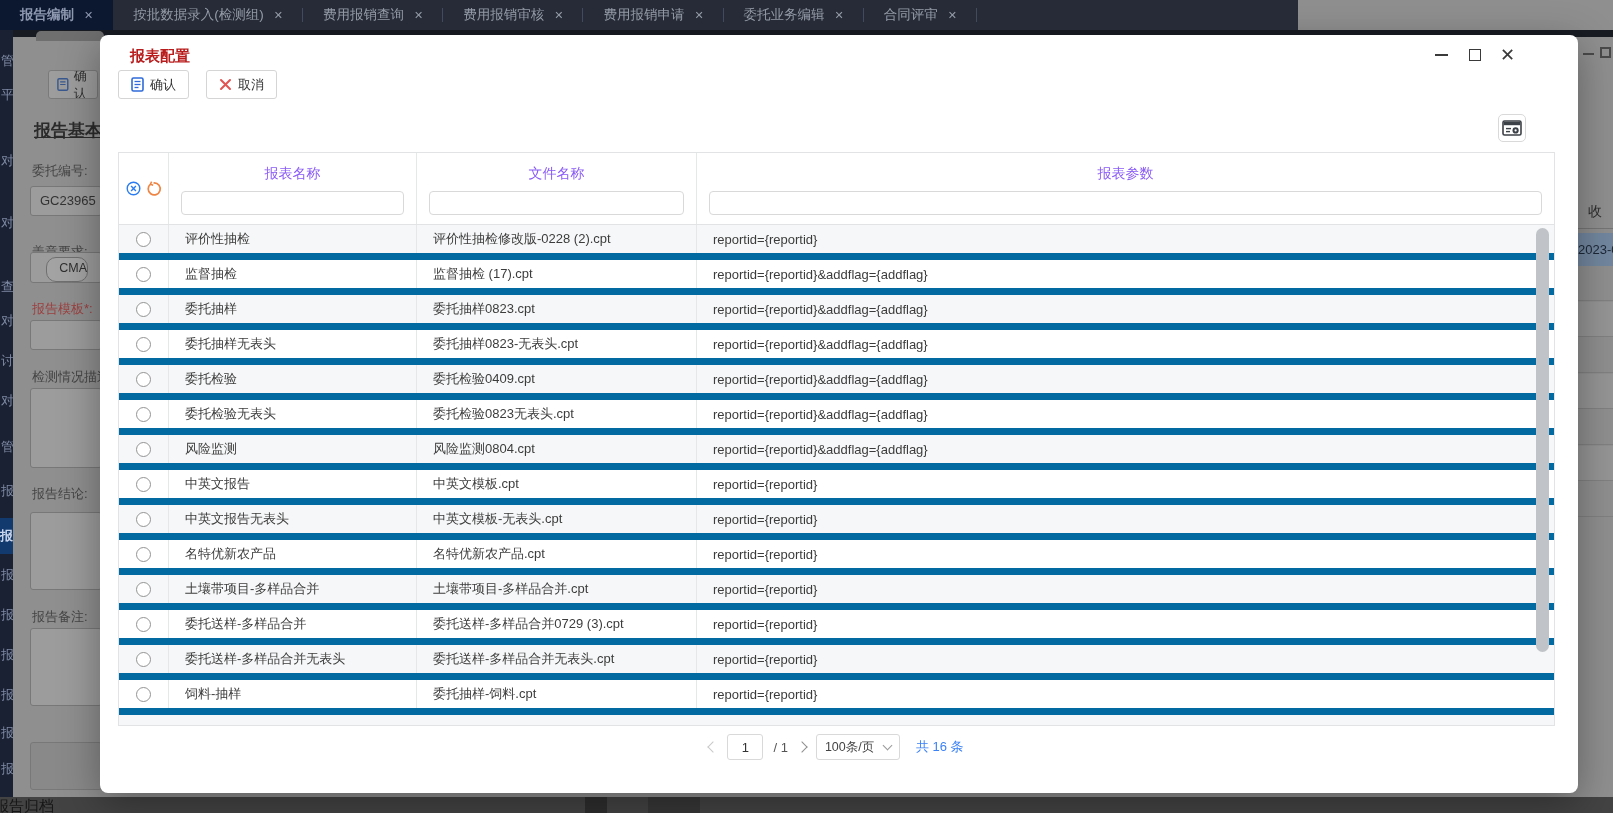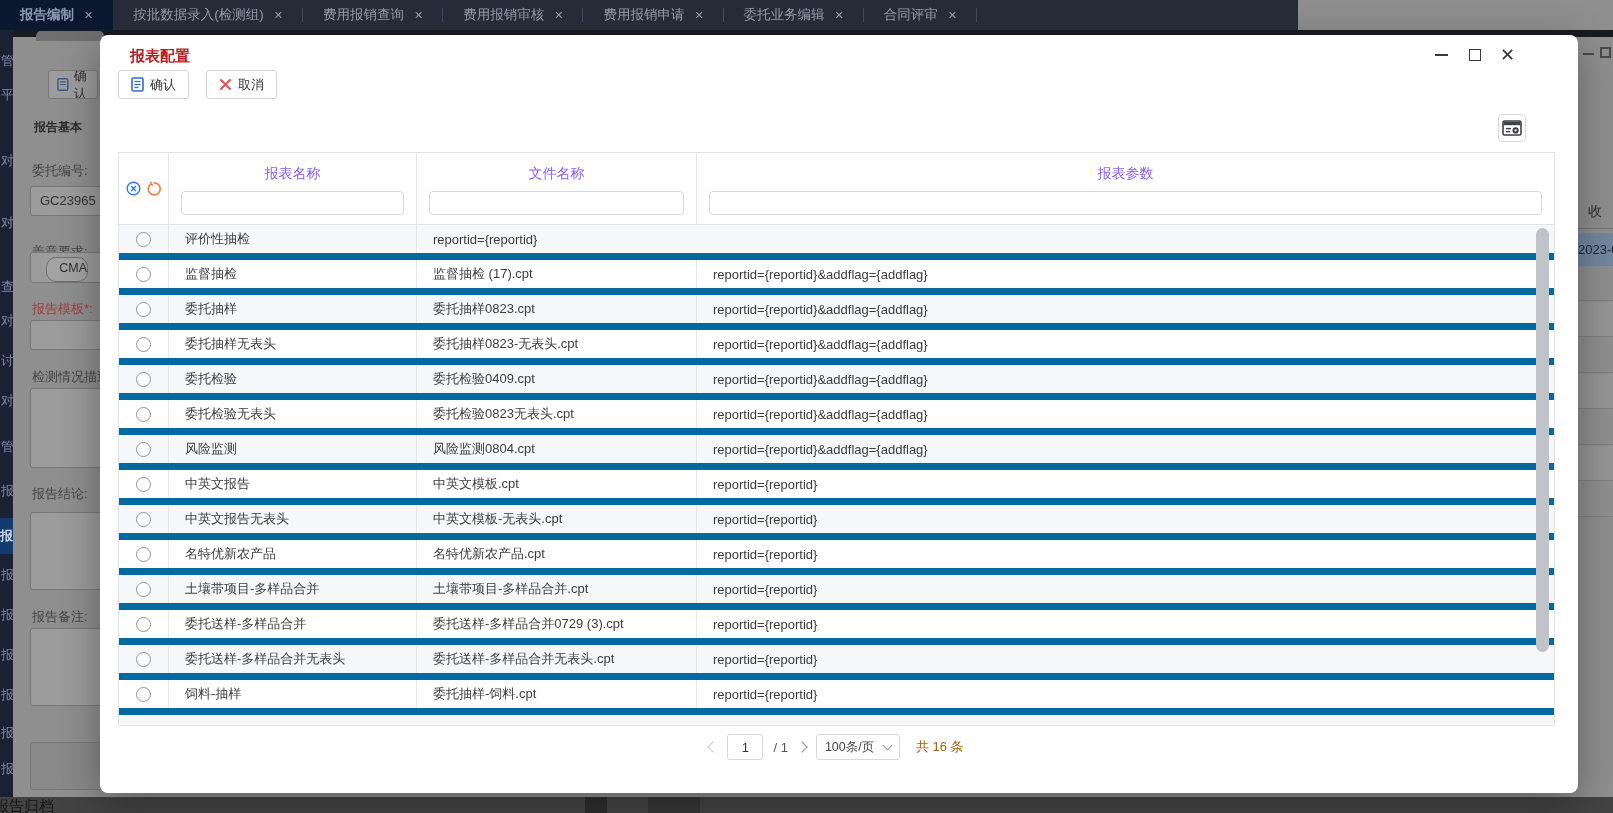--- a/index.html
+++ b/index.html
@@ -22,21 +22,21 @@
   .sidebar { position:absolute; left:0; top:30px; width:13px; height:767px; background:#1a2133; overflow:hidden; z-index:2; }
   .sb-frag { position:absolute; left:1px; width:12px; height:18px; overflow:hidden; white-space:nowrap;
              font-size:13px; color:#7e8aa4; }
   .sb-frag.active { left:0; width:13px; height:36px; line-height:36px; background:#123a6f; color:#c9d6ec; font-weight:bold; }
 
   .bg-toptab { position:absolute; left:36px; top:31px; width:68px; height:10px; background:#6f6f6f; border-radius:5px 5px 0 0; z-index:2;}
   .bg-btn { position:absolute; left:48px; top:70px; width:50px; height:29px; background:#9d9d9d; border:1px solid #7a7a7a;
             border-radius:3px; display:flex; align-items:center; gap:5px; padding-left:8px; font-size:13px; color:#2e2e2e; z-index:2; overflow:hidden;}
   .bg-label { position:absolute; left:32px; font-size:13px; color:#454545; white-space:nowrap; width:70px; overflow:hidden; z-index:2;}
   .bg-label.red { color:#9c4040; }
-  .bg-title { position:absolute; left:34px; top:119px; font-size:12px; font-weight:bold; color:#2b2b2b; white-space:nowrap; width:68px; overflow:hidden; z-index:2;}
+  .bg-title { position:absolute; left:34px; top:119px; font-size:17px; font-weight:bold; color:#2b2b2b; white-space:nowrap; width:68px; overflow:hidden; z-index:2;text-decoration:underline;}
   .bg-input { position:absolute; left:30px; width:72px; background:#9c9c9c; border:1px solid #787878; border-radius:3px; z-index:2;}
   .bg-input .val { font-size:13px; color:#333; padding:6px 0 0 9px; white-space:nowrap; overflow:hidden; display:block;}
   .bg-chip { position:absolute; left:46px; width:42px; height:25px; background:#a3a3a3; border:1px solid #6f6f6f; border-radius:10px;
              font-size:12.5px; color:#2f2f2f; text-align:right; line-height:20px; z-index:3;}
 
   .right-panel { position:absolute; left:1578px; top:37px; width:35px; height:760px; background:#8f8f8f; z-index:2; overflow:hidden;}
   .rp-header { position:absolute; left:10px; top:166px; font-size:14px; color:#2e2e2e; }
   .rp-line { position:absolute; left:0; top:191px; width:35px; height:1px; background:#757575; }
   .rp-cell { position:absolute; left:0; top:196px; width:35px; height:33px; background:#72879f; color:#1c2737;
              font-size:13px; line-height:33px; overflow:hidden; white-space:nowrap; }
@@ -91,21 +91,21 @@
   .pager { position:absolute; left:18px; top:692px; width:1437px; height:40px; display:flex; align-items:center;
            justify-content:center; gap:10px; font-size:13px; color:#555; }
   .chev { width:8px; height:8px; border-left:1.6px solid #c9c9c9; border-bottom:1.6px solid #c9c9c9;
           transform:rotate(45deg); cursor:pointer; }
   .chev.next { transform:rotate(225deg); border-color:#8f8f8f; }
   .pg-input { width:36px; height:26px; border:1px solid #d9d9d9; border-radius:3px; text-align:center; font-size:13px; color:#333; outline:none;}
   .pg-size { width:84px; height:26px; border:1px solid #d9d9d9; border-radius:3px; display:flex; align-items:center;
              justify-content:space-between; padding:0 8px; font-size:12.5px; color:#444; cursor:pointer; }
   .pg-caret { width:7px; height:7px; border-left:1.4px solid #9a9a9a; border-bottom:1.4px solid #9a9a9a;
               transform:rotate(-45deg); margin-top:-3px; }
-  .pg-total { color:#a16207; margin-left:6px; }
+  .pg-total { color:#3b82f6; margin-left:6px; }
 </style>
 </head>
 <body>
 
 <div class="bg-layer"></div>
 <div class="dark-strip"></div>
 
 <div class="sidebar">
 
     <div class="sb-frag" style="top: 22px;"><span>管</span></div>
@@ -301,20 +301,21 @@
       </div>
     </div>
 
     <div class="tbody">
 
         <div class="row">
           <div class="cell c0 bdr center">
             <span class="radio"></span>
           </div>
           <div class="cell c1 bdr">评价性抽检</div>
+          <div class="cell c2 bdr">评价性抽检修改版-0228 (2).cpt</div>
           <div class="cell c3">reportid={reportid}</div>
         </div>
 
         <div class="row">
           <div class="cell c0 bdr center">
             <span class="radio"></span>
           </div>
           <div class="cell c1 bdr">监督抽检</div>
           <div class="cell c2 bdr">监督抽检 (17).cpt</div>
           <div class="cell c3">reportid={reportid}&amp;addflag={addflag}</div>

